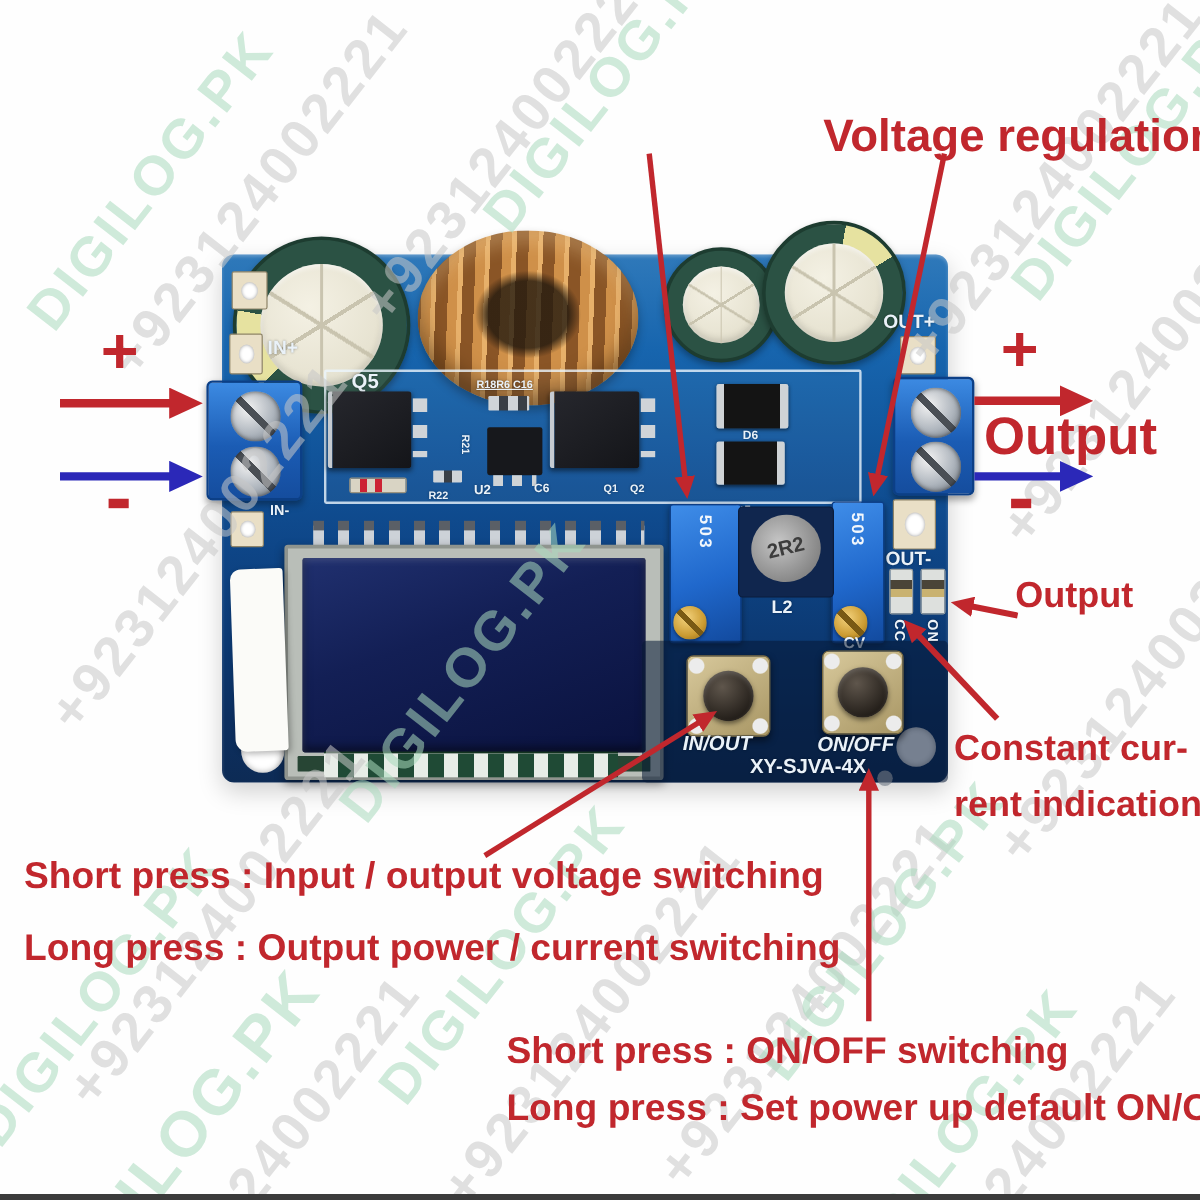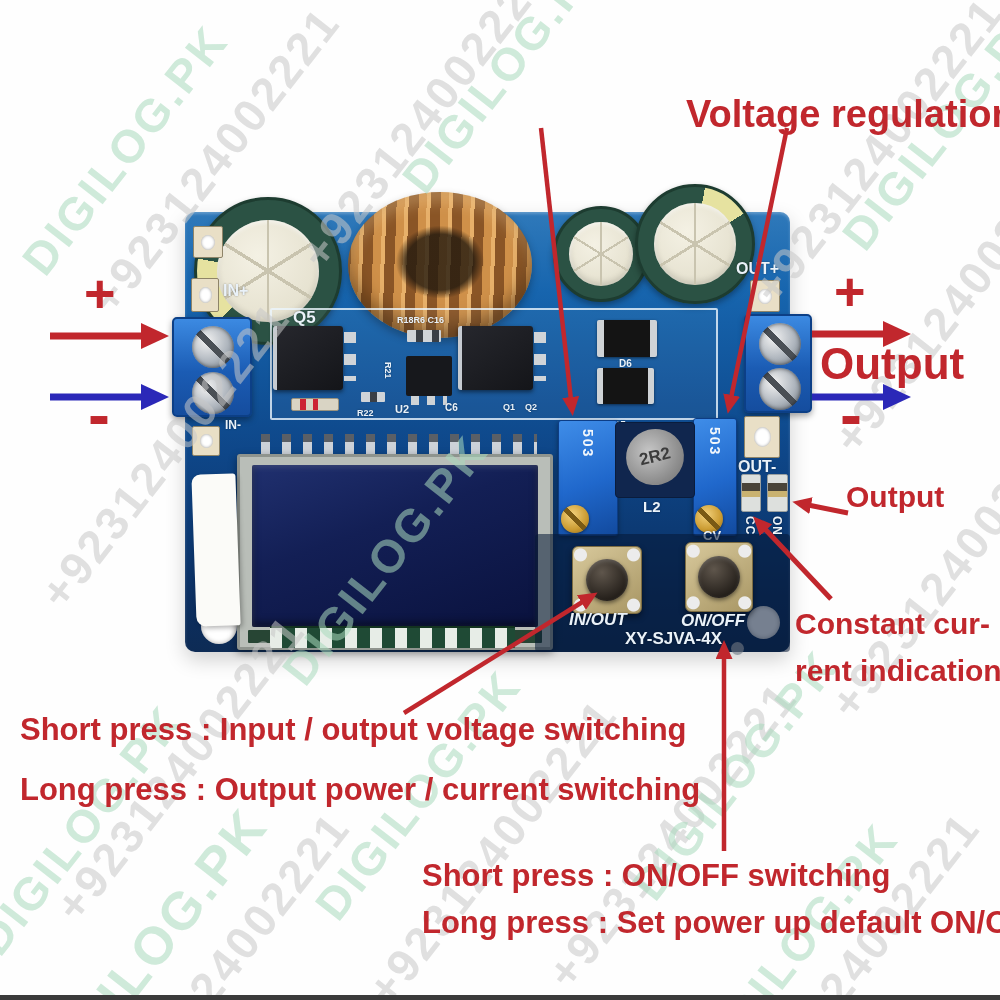--- a/index.html
+++ b/index.html
@@ -168,21 +168,21 @@
 
     <div class="silk" style="left:38px;top:70px;font-size:16px;">IN+</div>
     <div class="silk" style="left:40px;top:206px;font-size:12px;">IN-</div>
     <div class="silk" style="left:551px;top:48px;font-size:16px;">OUT+</div>
     <div class="silk" style="left:553px;top:246px;font-size:16px;">OUT-</div>
 
     <div class="silkbox" style="left:85px;top:96px;width:448px;height:112px;"></div>
     <div class="silk" style="left:108px;top:96px;font-size:17px;">Q5</div>
     <div class="mosfet" style="left:88px;top:114px;width:70px;height:64px;"></div>
     <div class="mosfet" style="left:273px;top:114px;width:75px;height:64px;"></div>
-    <div class="silk" style="left:212px;top:103px;font-size:9px;">R18R6 C16</div>
+    <div class="silk" style="left:212px;top:103px;font-size:9px;text-decoration:underline;">R18R6 C16</div>
     <div class="smd" style="left:222px;top:118px;width:34px;height:12px;"></div>
     <div class="sot" style="left:221px;top:144px;width:46px;height:40px;"></div>
     <div class="silk" style="left:198px;top:150px;font-size:9px;writing-mode:vertical-rl;">R21</div>
     <div class="silk" style="left:172px;top:196px;font-size:9px;">R22</div>
     <div class="silk" style="left:210px;top:191px;font-size:11px;">U2</div>
     <div class="silk" style="left:260px;top:190px;font-size:10px;">C6</div>
     <div class="silk" style="left:318px;top:190px;font-size:9px;">Q1</div>
     <div class="silk" style="left:340px;top:190px;font-size:9px;">Q2</div>
     <div class="resistor" style="left:106px;top:186px;width:48px;height:13px;"></div>
     <div class="smd" style="left:176px;top:180px;width:24px;height:10px;"></div>

